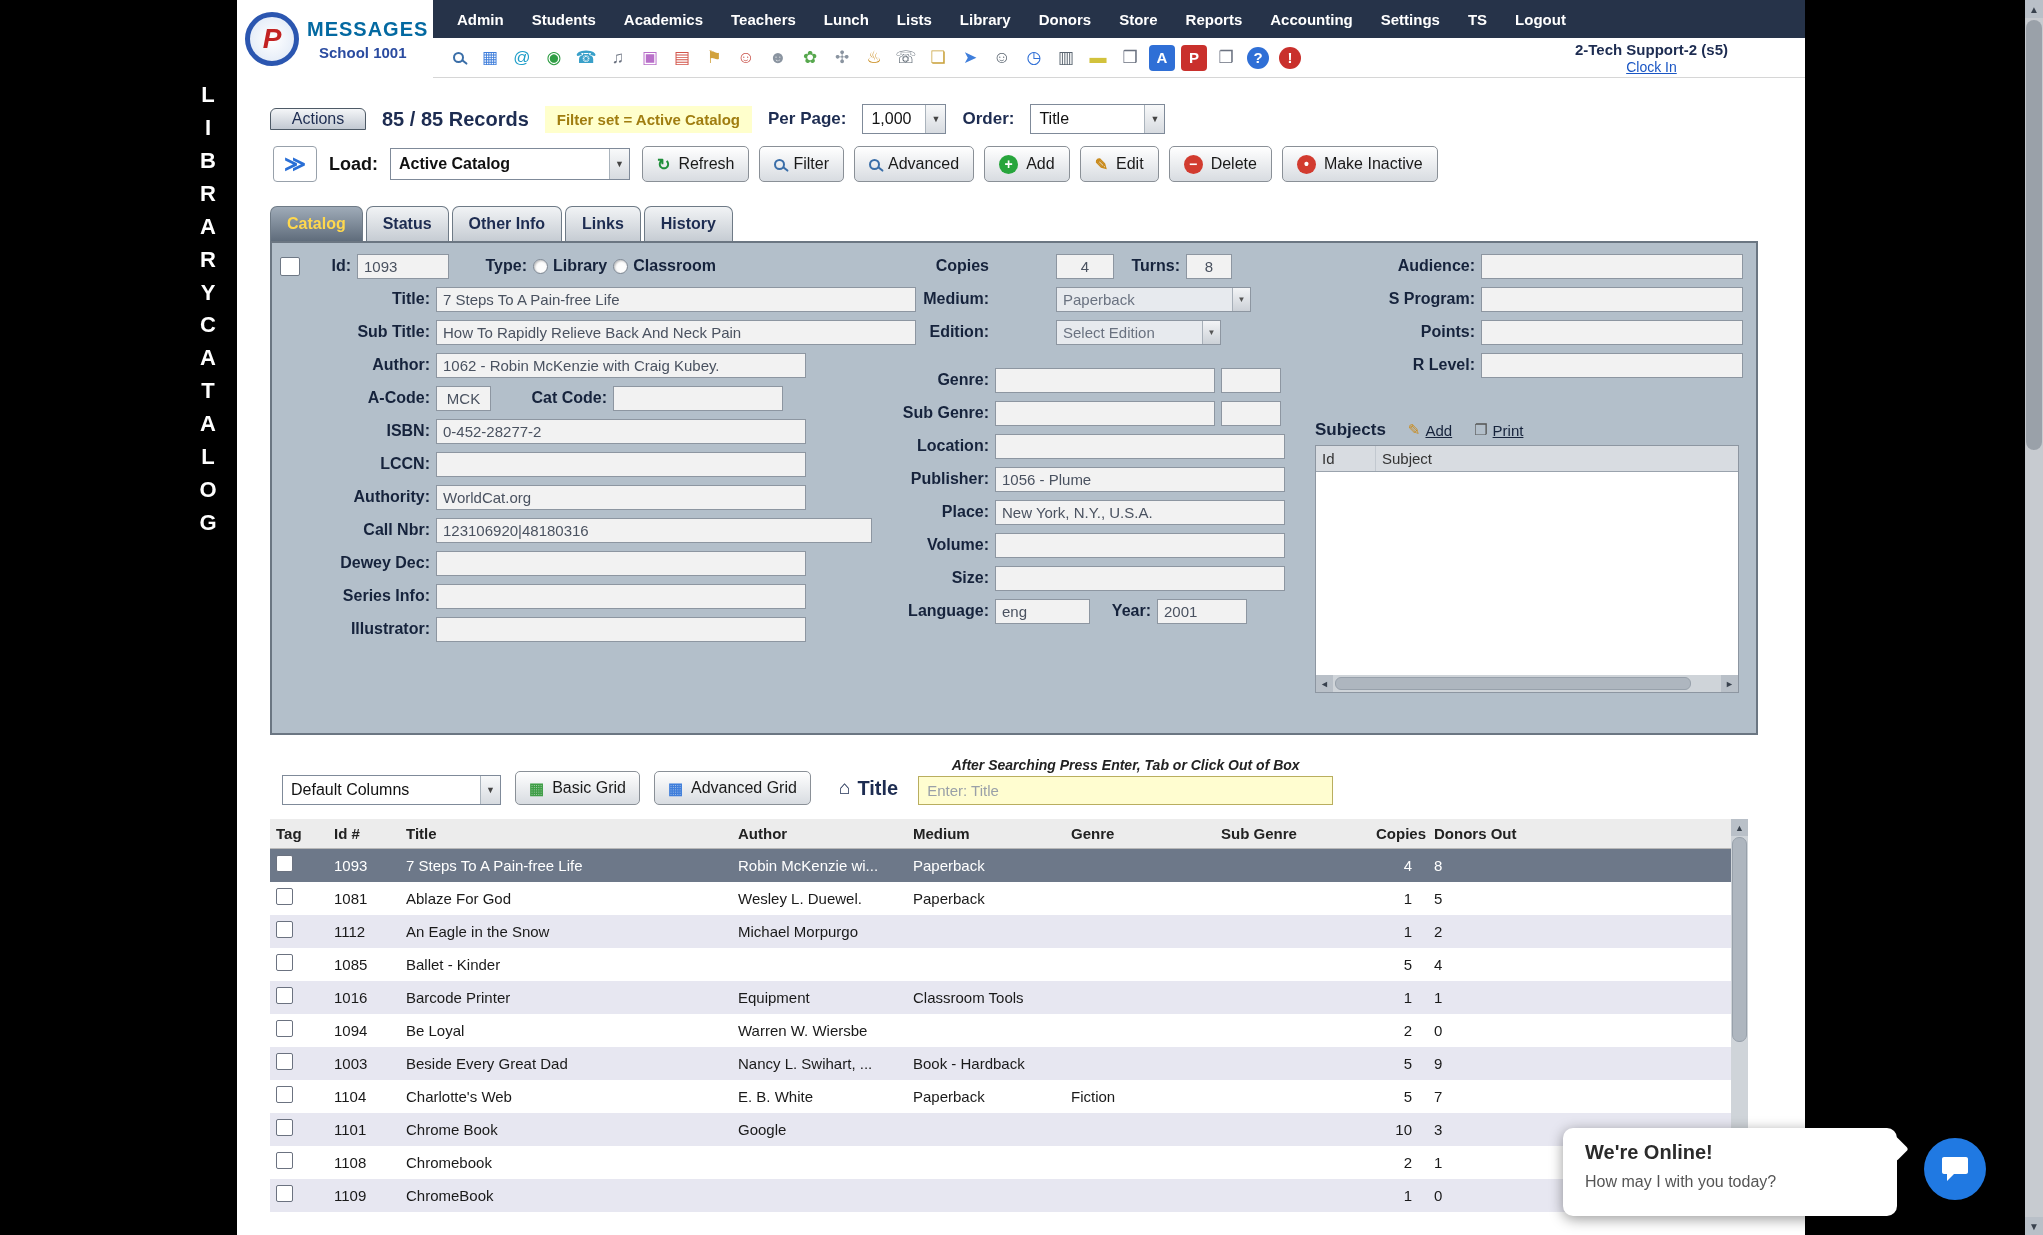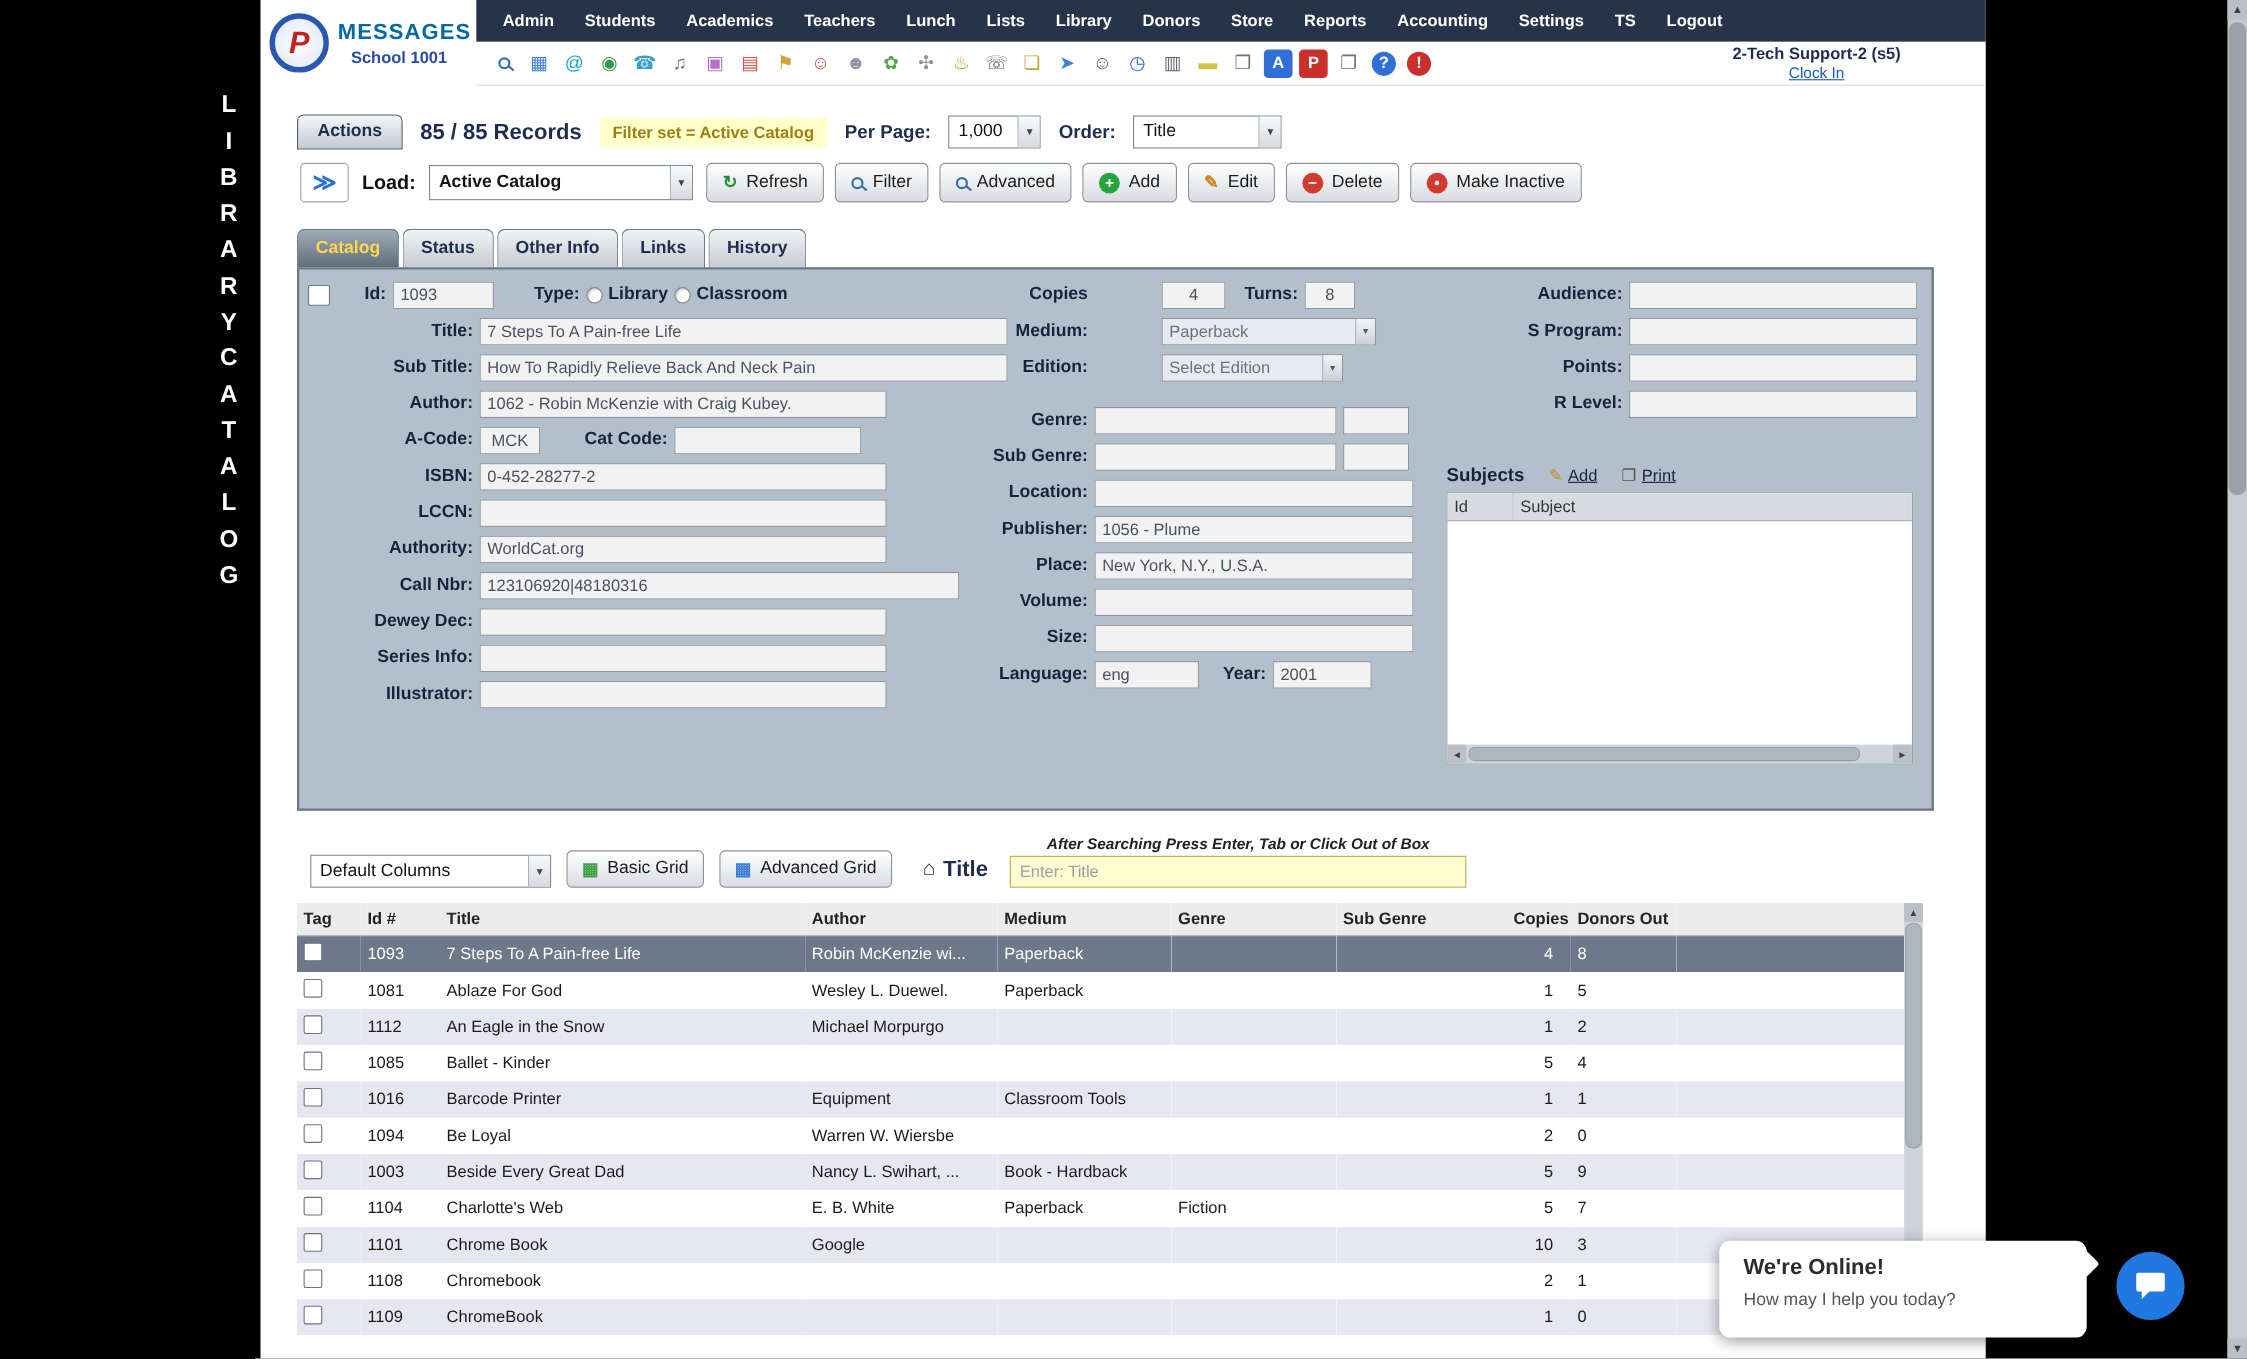--- a/index.html
+++ b/index.html
@@ -29,21 +29,21 @@
   .mag { display:inline-block; width:11px; height:11px; border:2px solid #3a6ea8; border-radius:50%; position:relative; }
   .mag i { position:absolute; width:7px; height:2px; right:-6px; bottom:-2px; transform:rotate(40deg); border-radius:1px; background:#3a6ea8; }
   .user-area { position:absolute; right:77px; top:3px; text-align:center; }
   .user-name { font-weight:bold; font-size:15px; color:#1d2c51; }
   .clock-in { color:#1a56c4; text-decoration:underline; font-size:14px; cursor:pointer; }
 
   
   .main { position:absolute; left:0; top:78px; width:1568px; height:1157px; background:#fff; }
 
   .actions-row { display:flex; align-items:center; gap:16px; margin:26px 0 0 33px; }
-  .actions-btn { width:96px; height:32px; background:linear-gradient(#f4f6f8,#c2c9d2); border:1px solid #4e5a66; border-radius:6px 6px 0 0; font-weight:bold; font-size:16px; color:#1d2c51; font-family:inherit; cursor:pointer; }
+  .actions-btn { width:96px; height:22px; background:linear-gradient(#f4f6f8,#c2c9d2); border:1px solid #4e5a66; border-radius:6px 6px 0 0; font-weight:normal; font-size:16px; color:#1d2c51; font-family:inherit; cursor:pointer; }
   .records-text { font-weight:bold; font-size:20px; color:#1d2c51; }
   .filter-set { background:#ffffcc; color:#a07d10; font-weight:bold; font-size:15px; padding:5px 12px; }
   .pp-label { font-weight:bold; font-size:17px; color:#1d2c51; }
 
   .ui-select { height:30px; background:#fff; border:1px solid #7f8a99; display:inline-flex; align-items:center; justify-content:space-between; padding-left:8px; font-size:16px; color:#111; cursor:pointer; }
   .ui-select .sel-arrow { width:20px; height:100%; background:linear-gradient(#f8f9fa,#d7dbe0); border-left:1px solid #aab3bc; display:flex; align-items:center; justify-content:center; font-size:9px; color:#444; margin-left:6px; }
   .ui-select.bold span:first-child { font-weight:bold; }
 
   .load-row { display:flex; align-items:center; gap:12px; margin:12px 0 0 36px; }
   .fastload-btn { width:44px; height:36px; background:#fff; border:1px solid #98a1ab; border-radius:4px; color:#2a6fd6; font-size:21px; font-weight:bold; cursor:pointer; font-family:inherit; }
@@ -650,21 +650,21 @@
 
   <div class="page-scrollbar">
     <span class="pg-arrow" style="top:0">▲</span>
     <span class="pg-thumb"></span>
     <span class="pg-arrow down">▼</span>
   </div>
 
   <div class="chat-box">
     <span class="tail"></span>
     <div class="chat-title">We're Online!</div>
-    <div class="chat-sub">How may I help you today?</div>
+    <div class="chat-sub">How may I with you today?</div>
   </div>
   <div class="chat-fab">
     <svg width="30" height="28" viewBox="0 0 30 28">
       <path fill="#ffffff" d="M4 2h22c1.1 0 2 .9 2 2v13c0 1.1-.9 2-2 2H14l-7 7v-7H4c-1.1 0-2-.9-2-2V4c0-1.1.9-2 2-2z"></path>
     </svg>
   </div>
 
 </div>
 
 </body></html>

